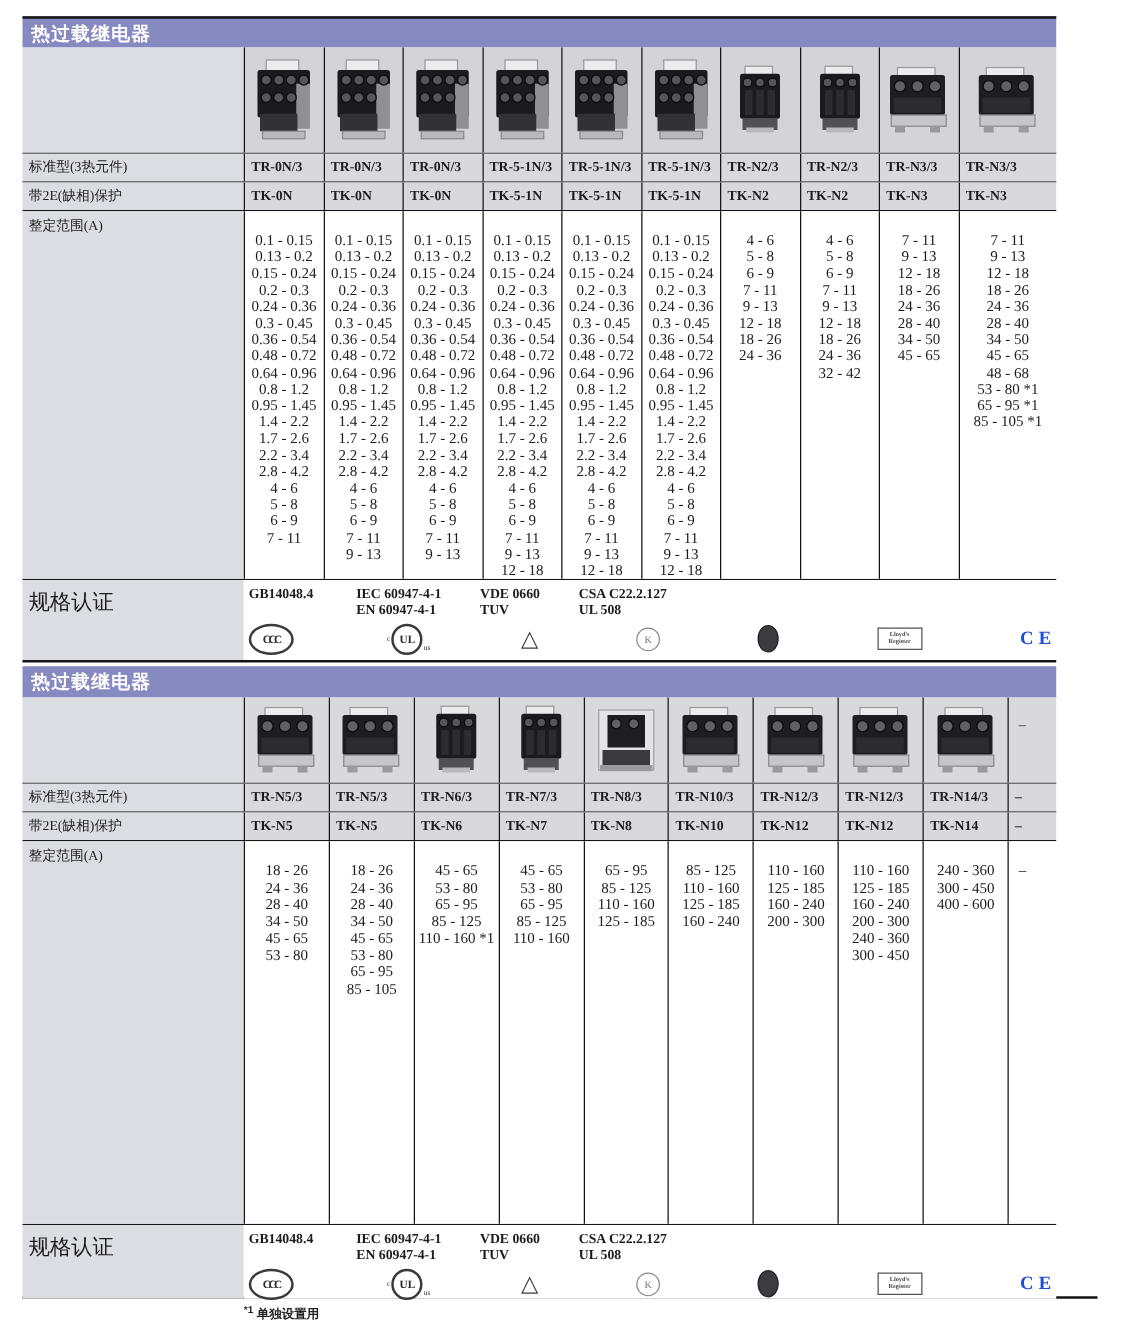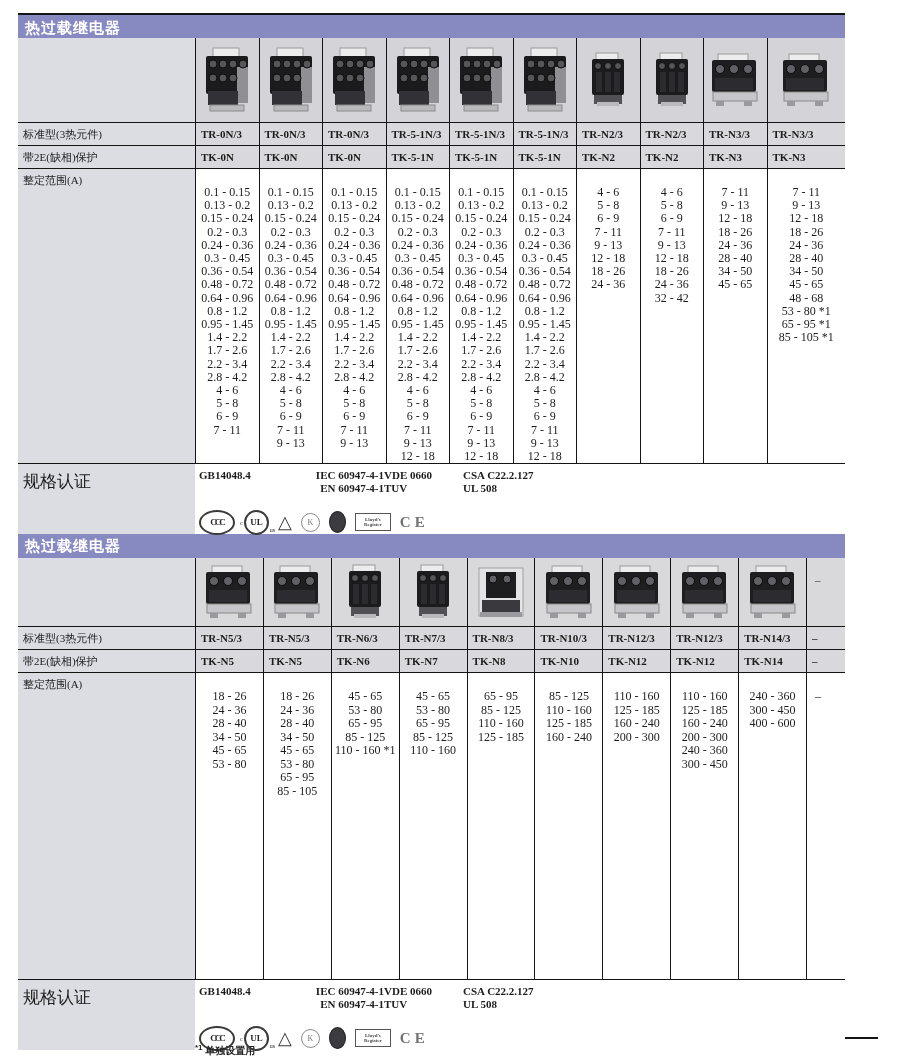--- a/index.html
+++ b/index.html
@@ -37,35 +37,35 @@
   .t2 .range-cell{line-height:13.5px;}
   .range-cell div{white-space:nowrap;}
 
   .photo-cell.dash-cell{align-items:flex-start;justify-content:flex-start;padding:16px 0 0 8px;font-size:11px;}
   .range-cell.dash-cell{text-align:left;padding-left:8px;}
 
   .cert-label{background:#dcdce3;font-size:17px;padding:6px 0 0 5px;}
   .cert-content{grid-column:2/-1;background:#fff;padding:5px 0 0 4px;}
   .cert-cols{display:flex;font-size:11px;font-weight:bold;line-height:13px;}
   .c-gb{width:86px;}
-  .c-iec{width:99px;text-align:right;}
+  .c-iec{width:99px;}
   .c-vde{width:79px;}
   .c-csa{flex:1;}
 
-  .logo-row{display:flex;align-items:center;gap:9px;margin-top:15px;height:24px;}
+  .logo-row{display:flex;align-items:center;gap:9px;margin-top:4px;height:24px;justify-content:space-between;}
   .logo{display:inline-flex;align-items:center;justify-content:center;color:#2a2a2a;flex:0 0 auto;}
   .logo-ccc{width:32px;height:21px;border:2px solid #3a3a3a;border-radius:50%;font-size:9px;font-weight:bold;letter-spacing:-2px;}
   .logo-ul{width:21px;height:21px;border:2px solid #3a3a3a;border-radius:50%;font-size:9px;font-weight:bold;position:relative;}
   .logo-ul .pre{position:absolute;left:-6px;top:8px;font-size:6px;font-weight:normal;}
   .logo-ul .suf{position:absolute;right:-8px;bottom:0px;font-size:6px;font-weight:normal;}
   .logo-tri{font-size:18px;line-height:18px;color:#3a3a3a;}
   .logo-k{width:17px;height:17px;border:1px solid #8a8a8a;border-radius:50%;font-size:8px;color:#777;}
   .logo-oval{width:15px;height:20px;border-radius:50%;background:#3c3c40;border:1px solid #222;}
   .logo-lloyds{width:34px;height:16px;border:1px solid #555;font-size:5px;line-height:5.5px;flex-direction:column;font-weight:bold;color:#444;text-align:center;}
-  .logo-ce{font-size:15px;letter-spacing:4px;font-weight:bold;color:#737373;}
+  .logo-ce{font-size:15px;letter-spacing:4px;font-weight:bold;color:#1d4ed8;}
 
   .bottom-rule{width:860px;border-top:2px solid #141414;margin-top:0;}
   .footnote{margin:4px 0 0 177px;font-size:10px;color:#222;font-weight:bold;}
   .footnote .mark{font-size:8px;vertical-align:super;}
 </style>
 </head>
 <body>
 
 <div class="content">
 

